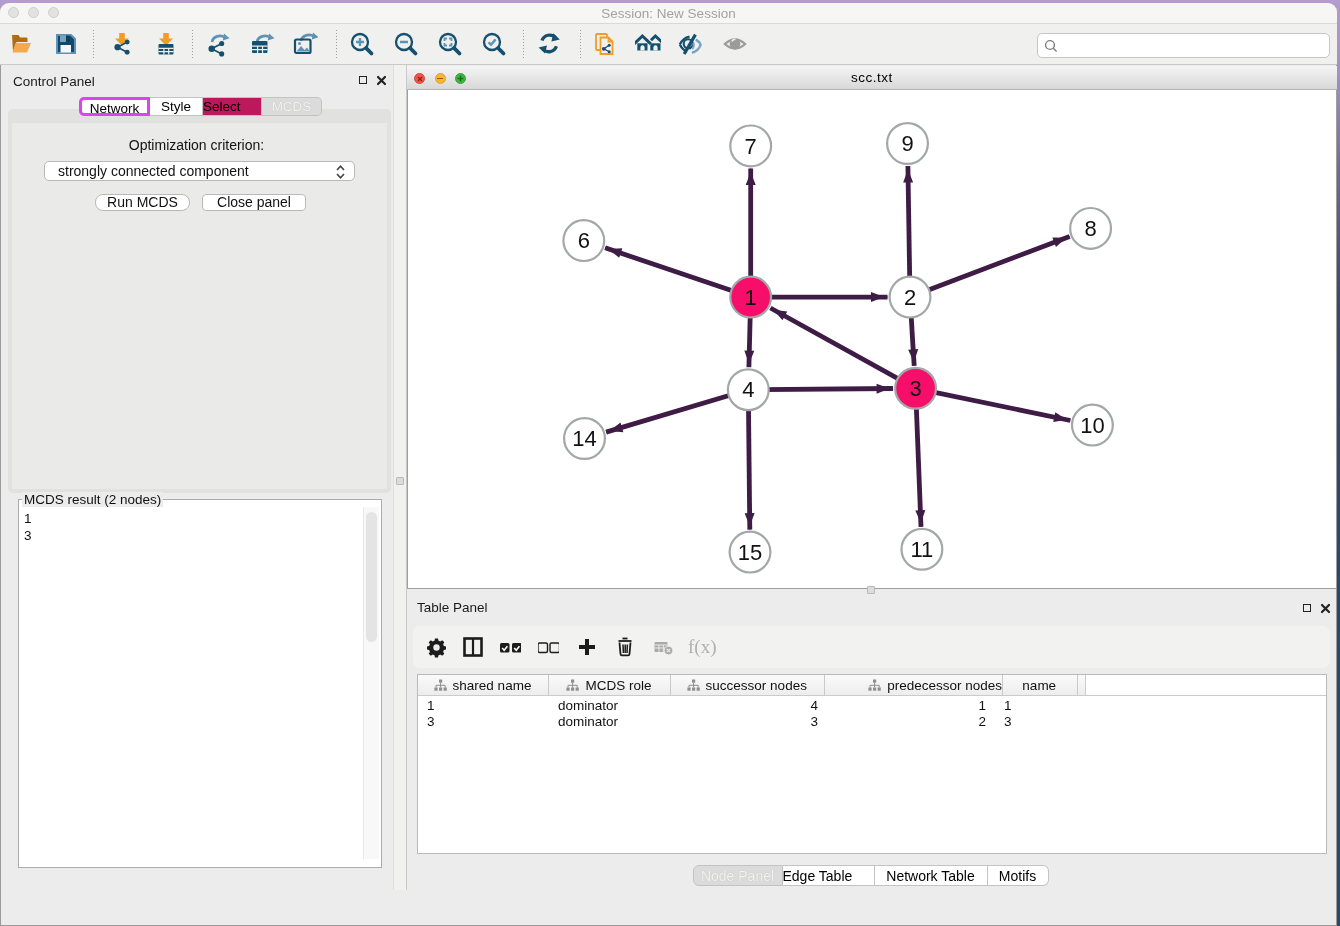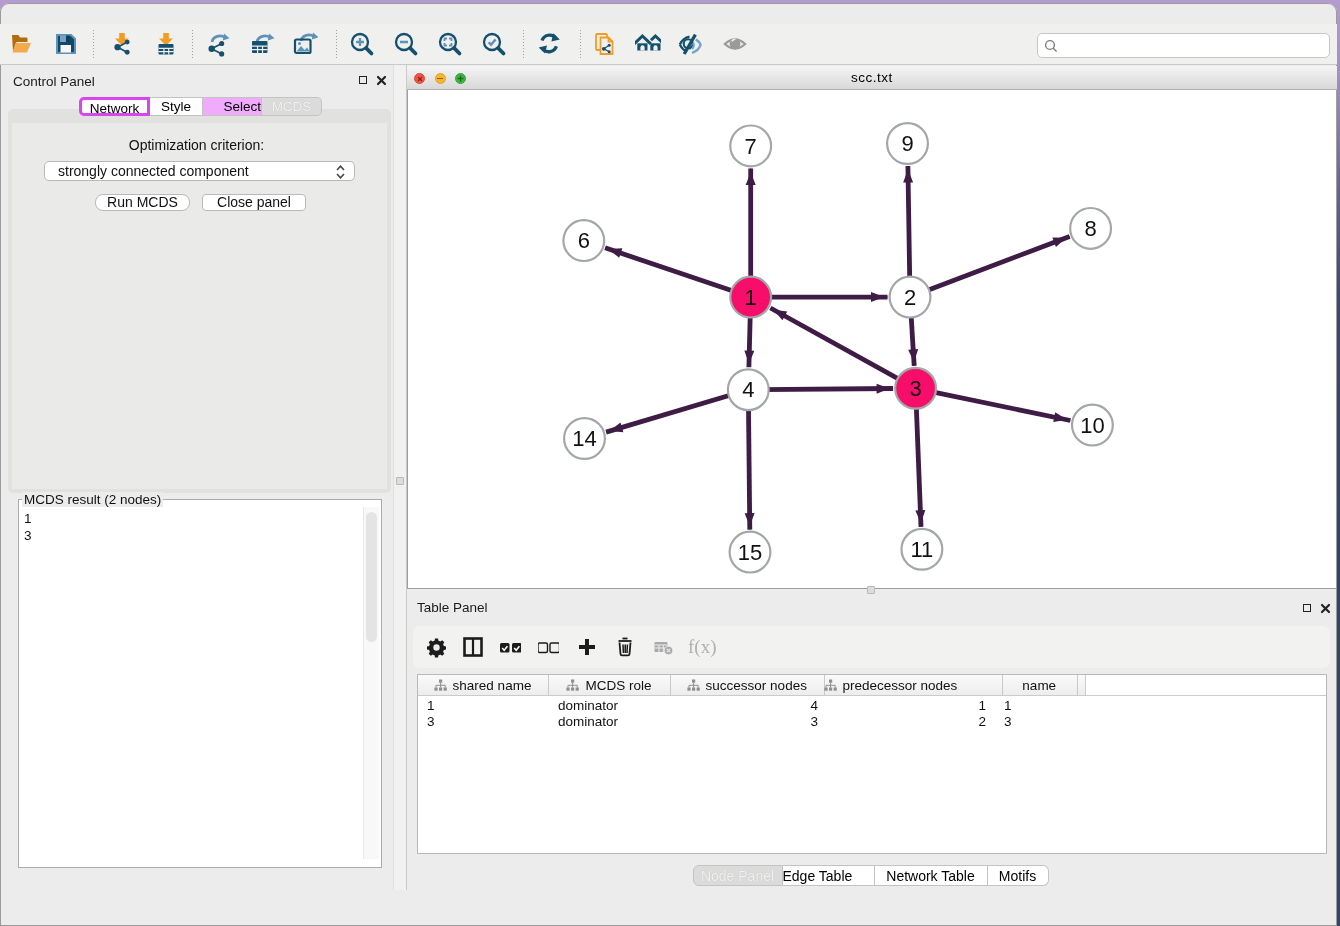--- a/index.html
+++ b/index.html
@@ -2,20 +2,26 @@
 <html><head><meta charset="utf-8"><style>
 *{margin:0;padding:0;box-sizing:border-box}
 body{width:1340px;height:926px;position:relative;overflow:hidden;font-family:"Liberation Sans",sans-serif;background:#ececec}
 .abs{position:absolute}
 </style></head><body>
 
 <div class="abs" style="left:0;top:0;width:1340px;height:926px;background:linear-gradient(#b49bd0,#a291c1 8%,#6a6593 20%,#3a4a70 32%,#2b4767 60%,#2c4a68)"></div>
 
 <div class="abs" style="left:0;top:3px;width:1337px;height:923px;background:#ececec;border-radius:9px 9px 0 0;overflow:hidden;box-shadow:inset 0 0 0 1px #9b9b9b">
 
+  <div class="abs" style="left:0;top:0;width:100%;height:21px;background:#f6f6f5;border-bottom:1px solid #d9d9d9">
+    <div class="abs" style="left:8.3px;top:4.2px;width:11px;height:11px;border-radius:50%;background:#e2e2e2;border:1px solid #cdcdcd"></div>
+    <div class="abs" style="left:28.2px;top:4.2px;width:11px;height:11px;border-radius:50%;background:#e2e2e2;border:1px solid #cdcdcd"></div>
+    <div class="abs" style="left:48.4px;top:4.2px;width:11px;height:11px;border-radius:50%;background:#e2e2e2;border:1px solid #cdcdcd"></div>
+    <div class="abs" style="left:0;top:3px;width:100%;text-align:center;font-size:13.5px;color:#a2a2a2">Session: New Session</div>
+  </div>
 
   <div class="abs" style="left:0;top:21px;width:100%;height:41px;background:#f0f0ef;border-bottom:1px solid #c9c9c9">
     <svg style="position:absolute;left:9px;top:7px" width="26" height="26" viewBox="0 0 26 26">
         <g transform="translate(1,1)">
           <path d="M2,3 h6.5 l1.5,2.5 h6.5 a1,1 0 0 1 1,1 V10 H6.5 L3,20 Z" fill="#b26d10"></path>
 <path d="M5.5,11 H21 L17,20.5 H2.5 Z" fill="#f5a94e"></path>
         </g>
       </svg>
       <svg style="position:absolute;left:53px;top:7px" width="26" height="26" viewBox="0 0 26 26">
         <g transform="translate(1,1)">
@@ -225,21 +231,21 @@
       <svg style="position:absolute;left:376px;top:10px" width="11" height="11" viewBox="0 0 11 11">
         <path d="M2,2 L9,9 M9,2 L2,9" stroke="#222" stroke-width="2.2" stroke-linecap="round"></path>
       </svg>
 
     <div class="abs" style="left:8px;top:44px;width:383px;height:384px;background:#e1e1e0;border-radius:5px"></div>
     <div class="abs" style="left:12px;top:58px;width:375px;height:366px;background:#eaeae9"></div>
 
     <div class="abs" style="left:79px;top:32px;height:19px;display:flex;font-size:13.5px">
       <div style="width:71px;background:#fff;border:3px solid #d946ef;border-radius:5px 0 0 5px;text-align:center;line-height:18px">Network</div>
       <div style="width:53px;background:#fff;border:1px solid #c3c3c3;border-left:none;text-align:center;line-height:18px">Style</div>
-      <div style="width:59px;background:#f0abfc;border:1px solid #c3c3c3;border-left:none;text-align:right;line-height:18px">Select</div>
+      <div style="width:59px;background:#be185d;border:1px solid #c3c3c3;border-left:none;text-align:left;line-height:18px">Select</div>
       <div style="width:60px;background:#dbdbdb;border:1px solid #c3c3c3;border-left:none;border-radius:0 5px 5px 0;text-align:center;line-height:18px;color:#f2f2f0;text-shadow:0 0 1px #b5b5b5">MCDS</div>
     </div>
 
     <div class="abs" style="left:44px;top:96px;width:311px;height:19.5px;background:#fff;border:1px solid #b9b9b9;border-radius:5px;font-size:14px;line-height:18px;padding-left:13px;color:#111">strongly connected component
       <svg style="position:absolute;right:8px;top:3px" width="11" height="14" viewBox="0 0 11 14">
           <path d="M2,5 L5.5,1.2 L9,5" fill="none" stroke="#444" stroke-width="1.6"></path>
           <path d="M2,9 L5.5,12.8 L9,9" fill="none" stroke="#444" stroke-width="1.6"></path>
         </svg>
     </div>
     <div class="abs" style="left:0;top:72px;width:393px;text-align:center;font-size:14px;color:#111">Optimization criterion:</div>
@@ -408,21 +414,21 @@
                 <rect x="0.4" y="8.5" width="3.2" height="3.2"></rect>
                 <rect x="5" y="8.5" width="3.2" height="3.2"></rect>
                 <rect x="9.6" y="8.5" width="3.2" height="3.2"></rect>
               </g>
               <g stroke="#8f8f8f" stroke-width="1" fill="none">
                 <path d="M6.6,3.7 v2.6 M2,8.5 v-2.2 h9.2 v2.2 M6.6,6.3 v2.2"></path>
               </g>
             </svg>
           </span>successor nodes</div>
         <div class="abs" style="left:585px;top:1px;width:1px;height:21px;background:#c9c9c9"></div>
-        <div class="abs" style="left:406.5px;top:1px;width:178.5px;height:21px;display:flex;align-items:center;justify-content:flex-start;font-size:13.5px;color:#111"><span style="width:13px;height:13px;margin-right:6px">
+        <div class="abs" style="left:406.5px;top:1px;width:178.5px;height:21px;display:flex;align-items:center;justify-content:flex-end;font-size:13.5px;color:#111"><span style="width:13px;height:13px;margin-right:6px">
             <svg width="13" height="13" viewBox="0 0 13 13" style="display:block">
               <g fill="#8f8f8f">
                 <rect x="5" y="0.5" width="3.2" height="3.2"></rect>
                 <rect x="0.4" y="8.5" width="3.2" height="3.2"></rect>
                 <rect x="5" y="8.5" width="3.2" height="3.2"></rect>
                 <rect x="9.6" y="8.5" width="3.2" height="3.2"></rect>
               </g>
               <g stroke="#8f8f8f" stroke-width="1" fill="none">
                 <path d="M6.6,3.7 v2.6 M2,8.5 v-2.2 h9.2 v2.2 M6.6,6.3 v2.2"></path>
               </g>

